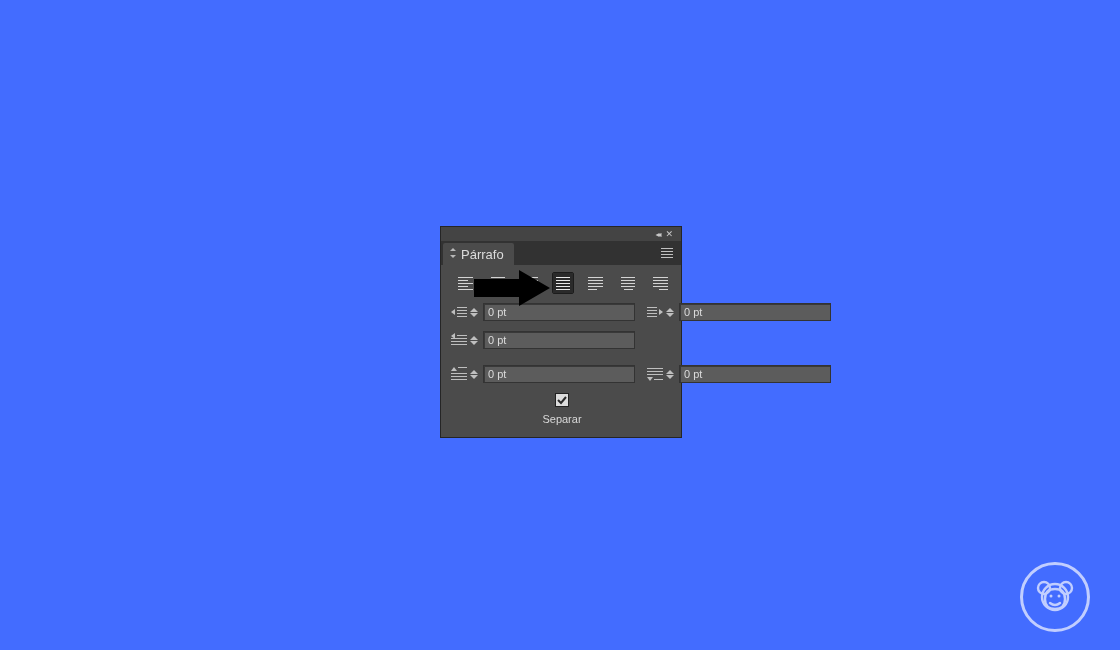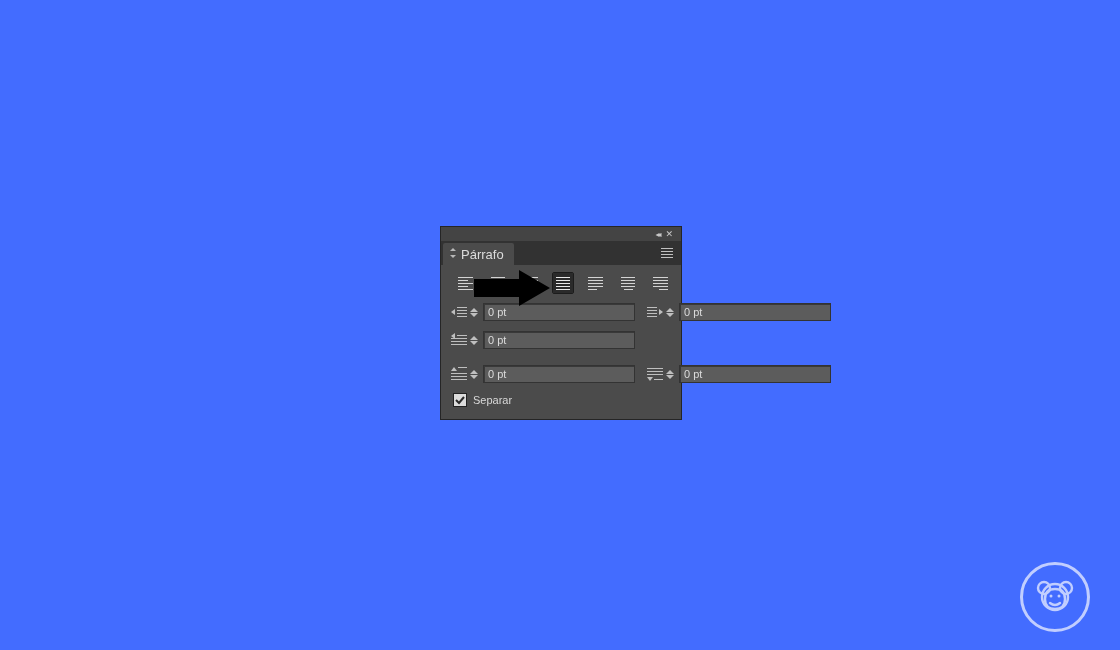--- a/index.html
+++ b/index.html
@@ -204,20 +204,21 @@
     height: 6px;
   }
   
   .check-row {
     display: flex;
     align-items: center;
     gap: 6px;
     margin-top: 6px;
     margin-bottom: 2px;
     padding-left: 2px;
+    flex-direction: column;
   }
   .chk {
     width: 12px;
     height: 12px;
     background: #dcdcdc;
     border: 1px solid #222;
     display: flex;
     align-items: center;
     justify-content: center;
     cursor: pointer;

